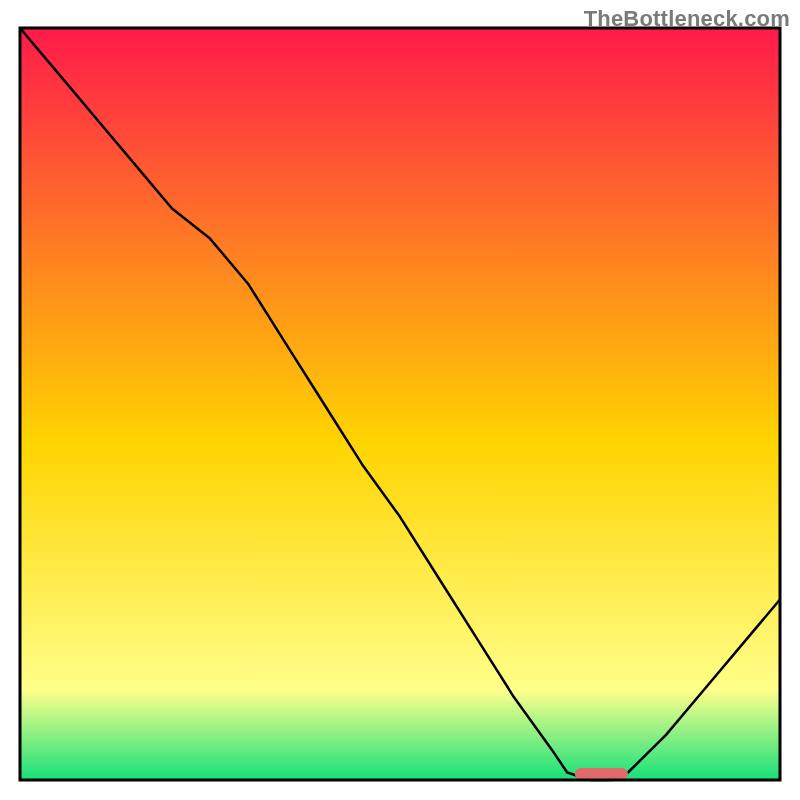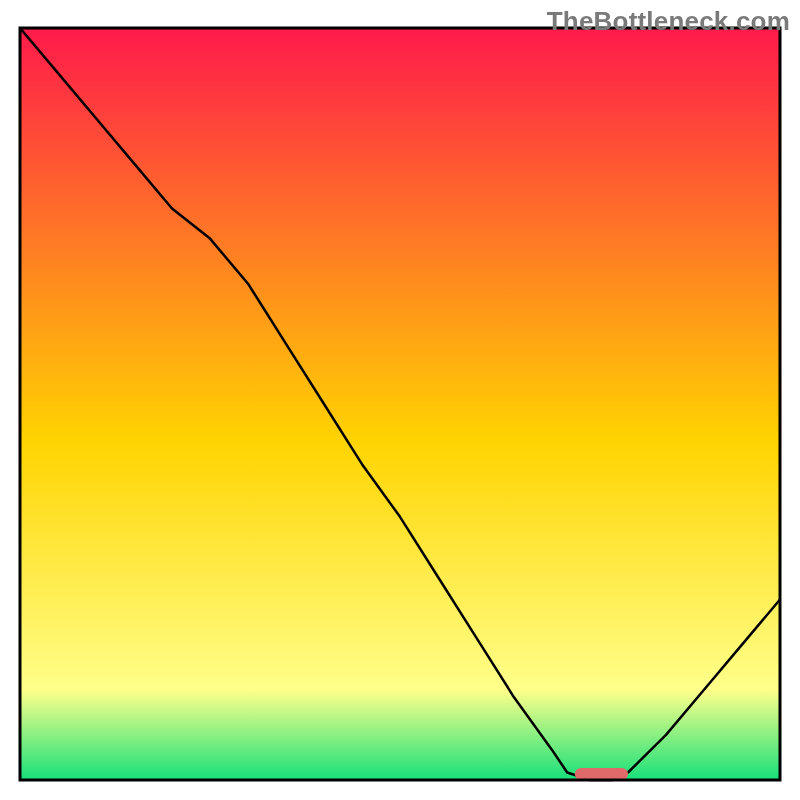--- a/index.html
+++ b/index.html
@@ -12,21 +12,21 @@
   }
   .chart-container {
     position: relative;
     width: 800px;
     height: 800px;
   }
   .watermark {
     position: absolute;
     top: 6px;
     right: 10px;
-    font-size: 26px;
+    font-size: 22px;
     font-weight: 600;
     color: #7a7a7a;
     letter-spacing: 0.2px;
   }
   svg {
     display: block;
   }
 </style>
 </head>
 <body>

